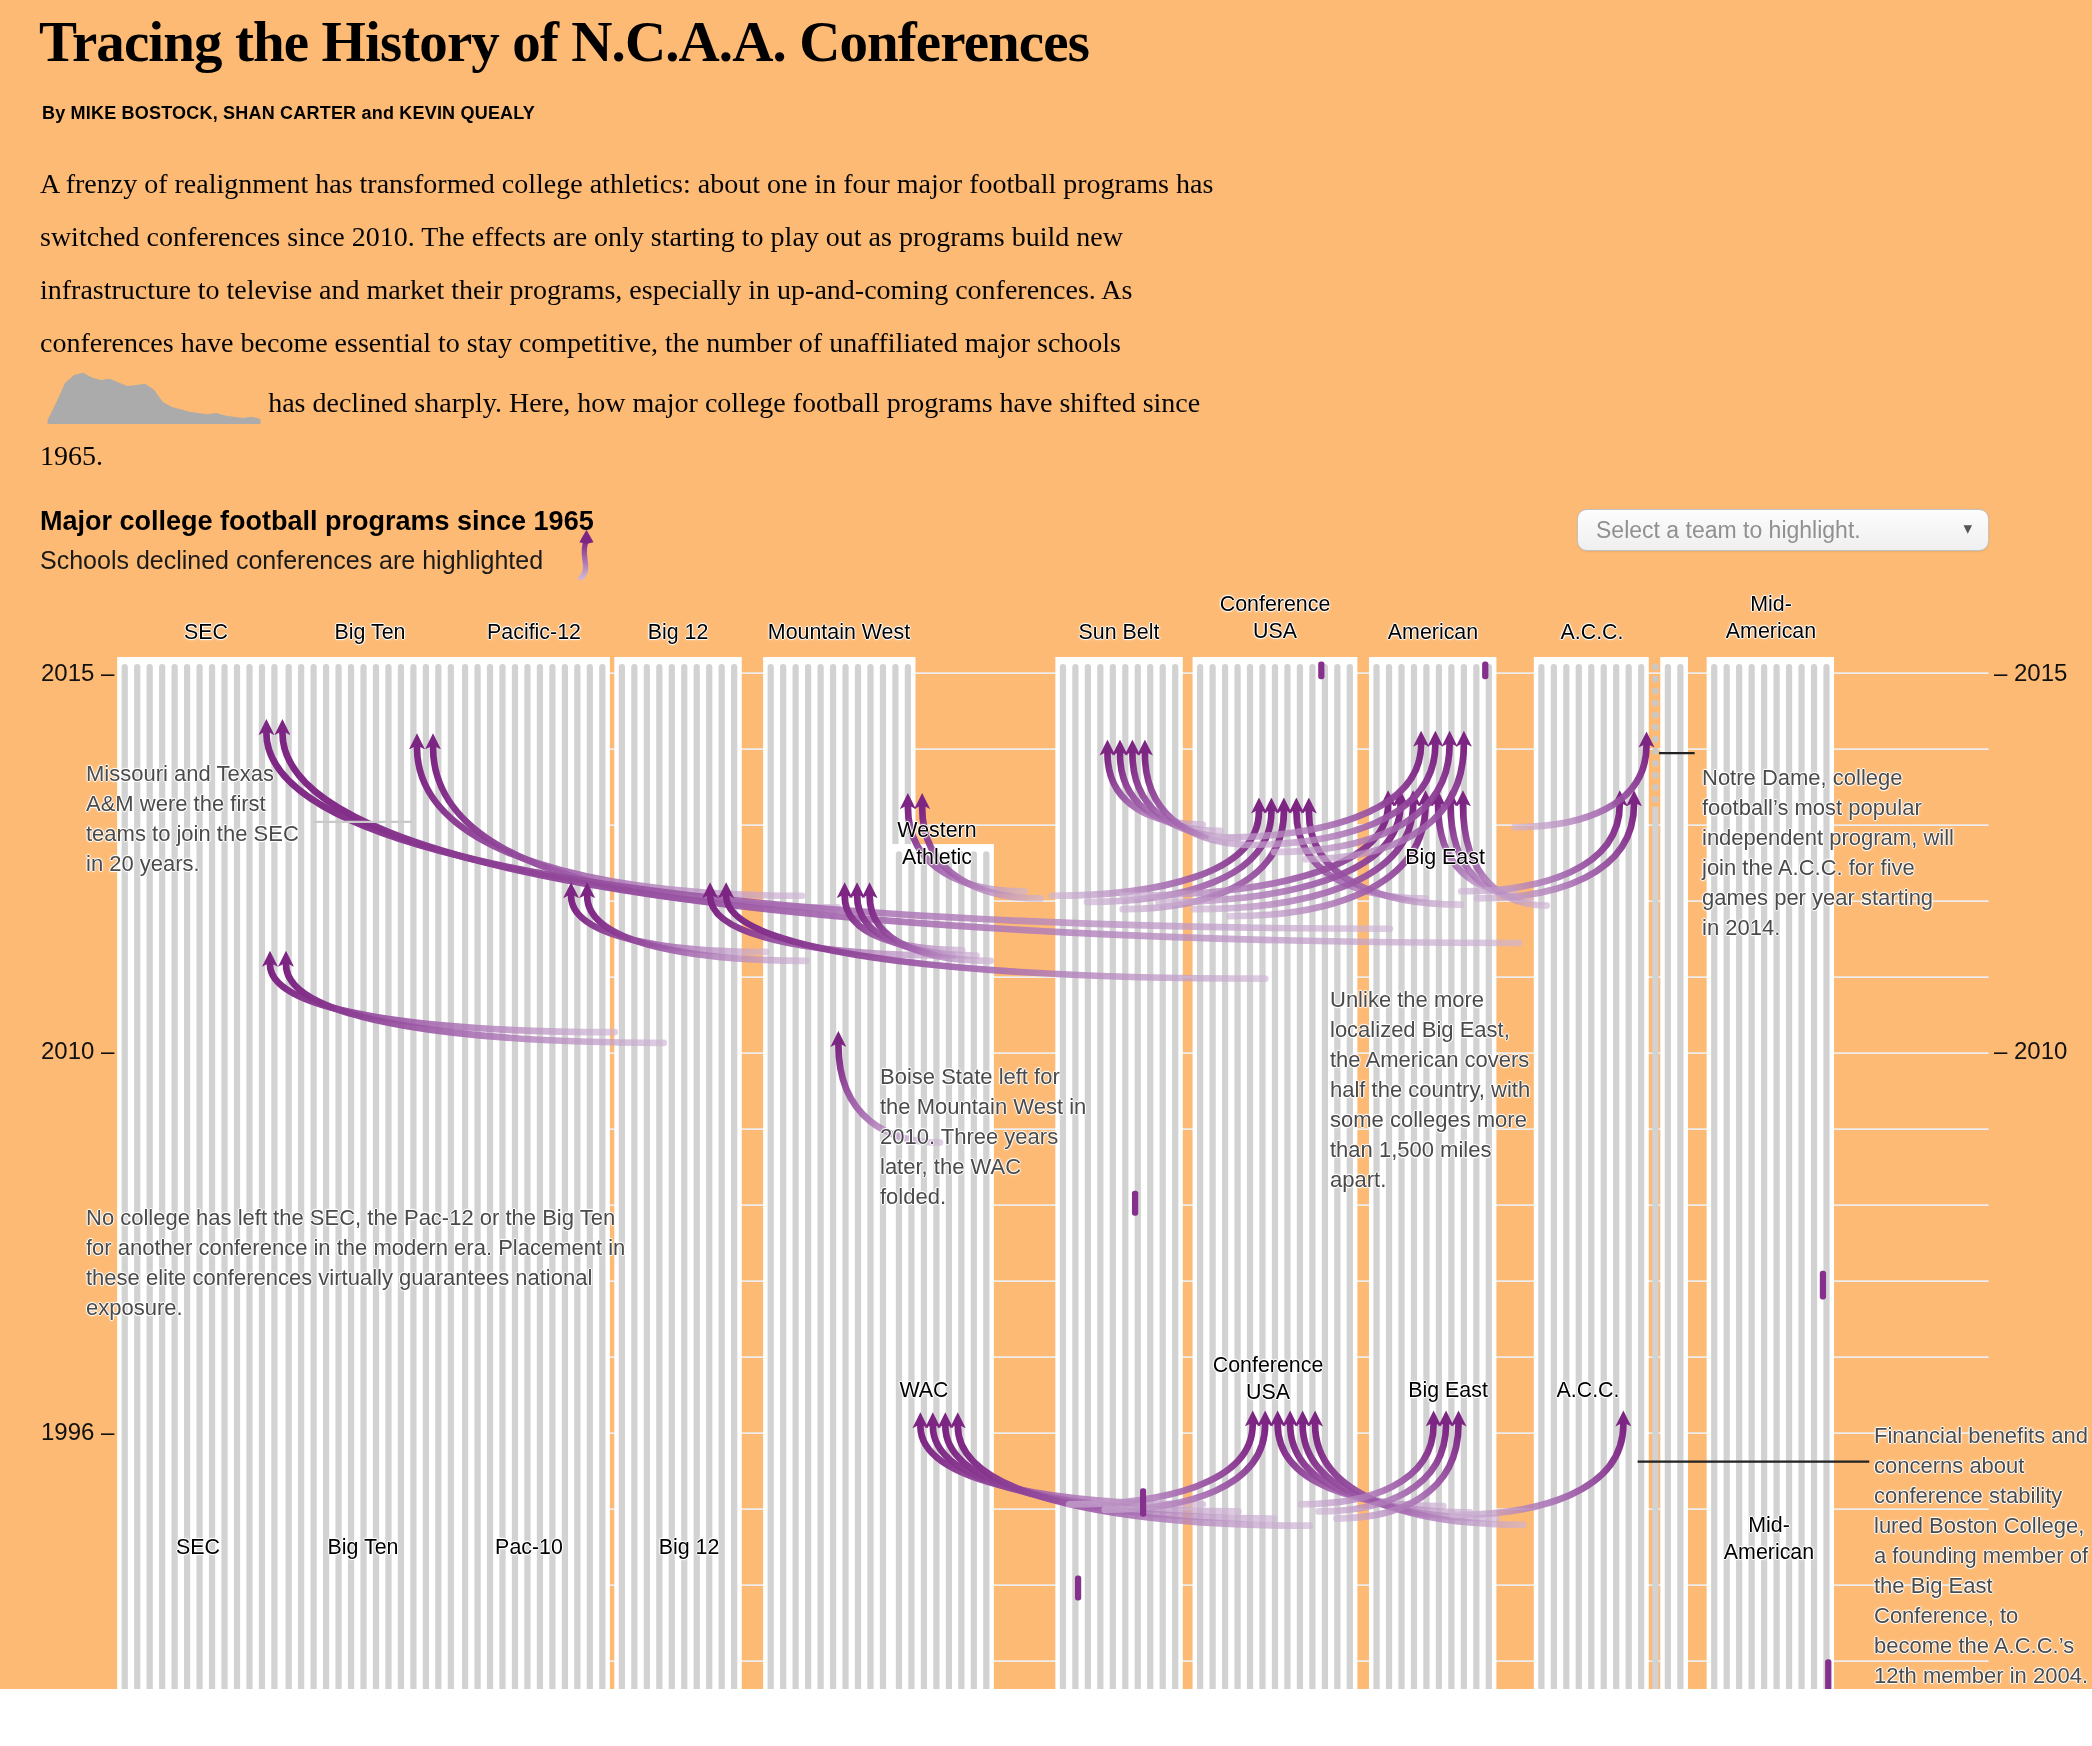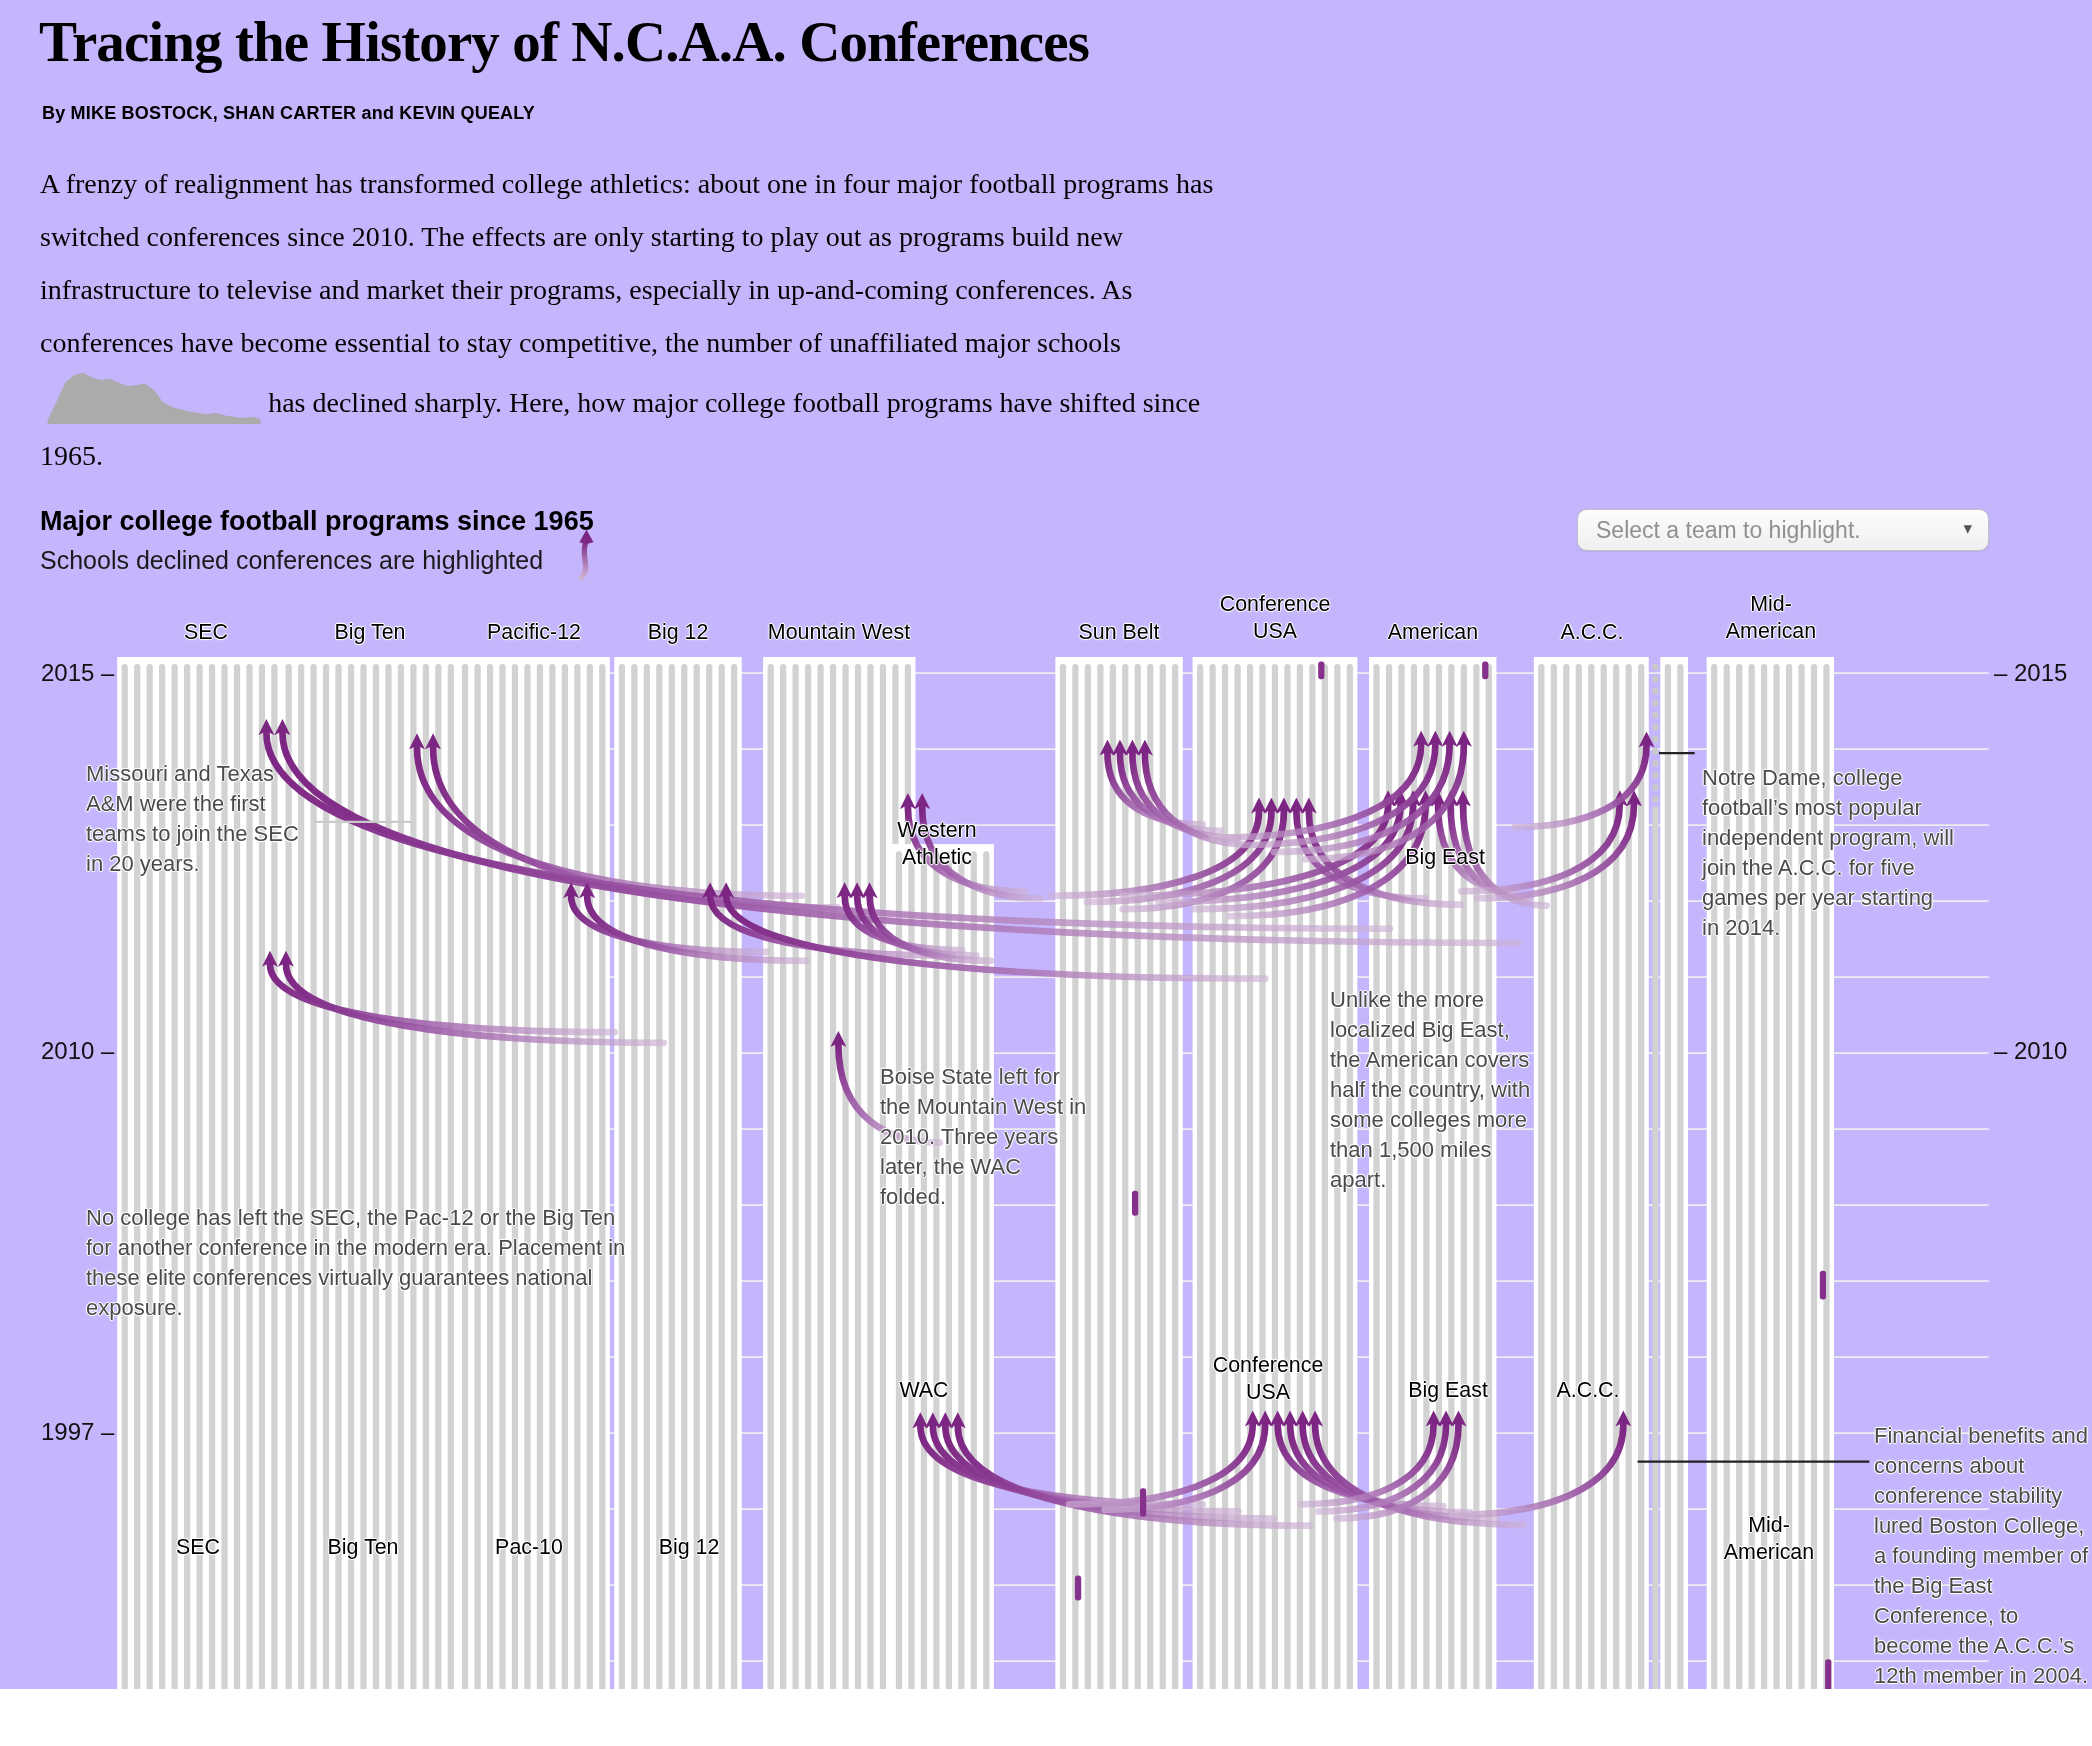--- a/index.html
+++ b/index.html
@@ -1,16 +1,16 @@
 <!DOCTYPE html>
 <html style="font-size:14.3px"><head>
 <meta charset="utf-8">
 <style>
   html,body{margin:0;padding:0;background:#fff;}
-  #page{position:relative;width:2092px;height:1689px;background:#c4b5fd;overflow:hidden;
+  #page{position:relative;width:2092px;height:1689px;background:#fdba74;overflow:hidden;
         font-family:"Liberation Sans",sans-serif;}
   #page-title{position:absolute;left:39px;top:9px;margin:0;font-family:"Liberation Serif",serif;
         font-weight:700;font-size:57px;letter-spacing:-0.9px;color:#000;white-space:nowrap;}
   #byline{position:absolute;left:42px;top:103px;font-size:18px;font-weight:700;color:#000;letter-spacing:0.2px;}
   #intro{position:absolute;left:40px;top:157px;width:1230px;margin:0;
         font-family:"Liberation Serif",serif;font-size:28px;line-height:53px;color:#040404;}
   .sparkline-wrap{display:inline-block;width:214px;height:55px;vertical-align:-12.5px;margin:0 7.1px;}
   #chart-title{position:absolute;left:40px;top:506px;font-size:27px;font-weight:700;color:#000;}
   #chart-sub{position:absolute;left:40px;top:546px;font-size:25px;color:#1a1a1a;}
   #sub-arrow{position:absolute;left:572px;top:528px;}
@@ -635,21 +635,21 @@
       <div class="conf-label" style="left: 1588px; top: 1377px;">A.C.C.</div>
       <div class="conf-label" style="left: 198px; top: 1534px;">SEC</div>
       <div class="conf-label" style="left: 363px; top: 1534px;">Big Ten</div>
       <div class="conf-label" style="left: 529px; top: 1534px;">Pac-10</div>
       <div class="conf-label" style="left: 689px; top: 1534px;">Big 12</div>
       <div class="conf-label" style="left: 1769px; top: 1512px;">Mid-
 American</div>
       <div class="conf-label" style="left: 1099px; top: 1687px;">Sun Belt</div>
       <div class="year-label" style="left: 41px; top: 659px;">2015 –</div>
       <div class="year-label" style="left: 41px; top: 1037px;">2010 –</div>
-      <div class="year-label" style="left: 41px; top: 1418px;">1997 –</div>
+      <div class="year-label" style="left: 41px; top: 1418px;">1996 –</div>
       <div class="year-label" style="left: 1994px; top: 659px;">– 2015</div>
       <div class="year-label" style="left: 1994px; top: 1037px;">– 2010</div>
       <div class="anno" style="left: 86px; top: 759px; width: 227px;">Missouri and Texas A&amp;M were the first teams to join the SEC in 20 years.</div>
       <div class="anno" style="left: 1702px; top: 736px; width: 254px; margin-top: 27px;">Notre Dame, college football’s most popular independent program, will join the A.C.C. for five games per year starting in 2014.</div>
       <div class="anno" style="left: 880px; top: 1062px; width: 212px;">Boise State left for the Mountain West in 2010. Three years later, the WAC folded.</div>
       <div class="anno" style="left: 1330px; top: 985px; width: 203px;">Unlike the more localized Big East, the American covers half the country, with some colleges more than 1,500 miles apart.</div>
       <div class="anno" style="left: 86px; top: 1203px; width: 542px;">No college has left the SEC, the Pac-12 or the Big Ten for another conference in the modern era. Placement in these elite conferences virtually guarantees national exposure.</div>
       <div class="anno" style="left: 1874px; top: 1421px; width: 218px;">Financial benefits and concerns about conference stability lured Boston College, a founding member of the Big East Conference, to become the A.C.C.’s 12th member in 2004.</div>
     </div>
 </div>

